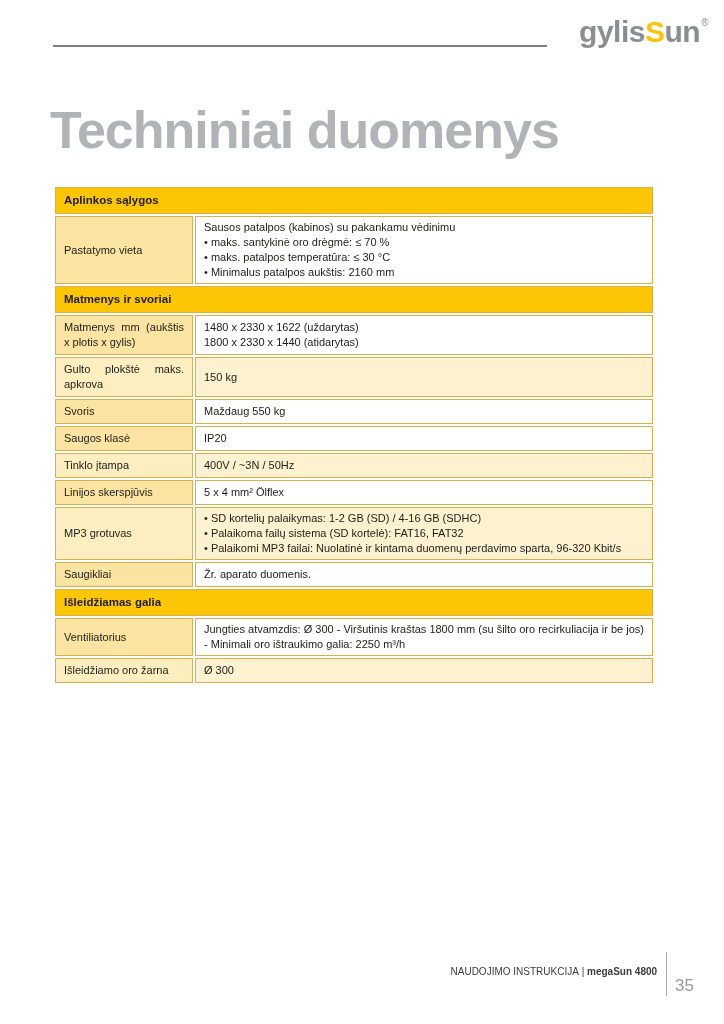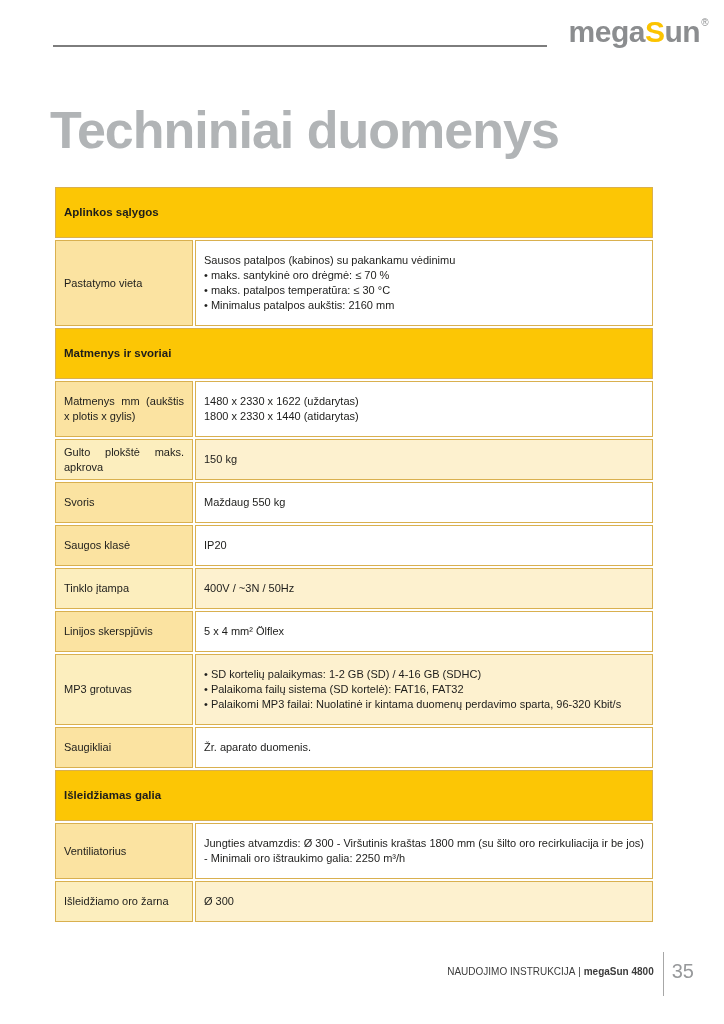--- a/index.html
+++ b/index.html
@@ -66,34 +66,34 @@
     color: #1d1d1b;
     table-layout: fixed;
   }
   table.spec col.c-label { width: 138px; }
 
   td.section-heading {
     background: var(--header-bg, #fcc605);
     border: 1px solid var(--border-gold, #d9b04f);
     font-weight: 700;
     font-size: 11.5px;
-    padding: 17px 8px;
+    padding: 5px 8px;
   }
   td.label-cell {
     background: var(--label-bg, #fbe3a1);
     border: 1px solid var(--border-gold, #d9b04f);
     padding: 4px 8px;
     vertical-align: middle;
     text-align: justify;
   }
   td.label-cell.alt { background: var(--label-alt-bg, #fceebe); }
   td.value-cell {
     background: #ffffff;
     border: 1px solid var(--border-gold, #d9b04f);
-    padding: 12px 8px;
+    padding: 3px 8px;
     vertical-align: middle;
   }
   td.value-cell.alt { background: var(--value-alt-bg, #fdf1cf); }
   .value-line.bullet {
     padding-left: 13px;
     text-indent: -13px;
   }
 
   
   .footer {
@@ -110,33 +110,33 @@
     margin-right: 9px;
     white-space: nowrap;
   }
   .footer-text .bold { font-weight: 700; }
   .footer-divider {
     width: 1px;
     height: 44px;
     background: #a7a7a7;
   }
   .footer-page {
-    font-size: 20px;
+    font-size: 17px;
     color: #97999b;
     margin-left: 8px;
-    margin-top: 8px;
+    margin-top: 24px;
   }
 </style>
 </head>
 <body>
 
 <div class="page">
 
   <div class="header-rule"></div>
-  <div class="logo"><span>mega</span><span class="accent">S</span><span>un</span><span class="mark">®</span></div>
+  <div class="logo"><span>gylis</span><span class="accent">S</span><span>un</span><span class="mark">®</span></div>
 
   <h1 class="doc-title">Techniniai duomenys</h1>
 
   <table class="spec">
     <colgroup>
       <col class="c-label">
       <col class="c-value">
     </colgroup>
     <tbody>
         <tr>

